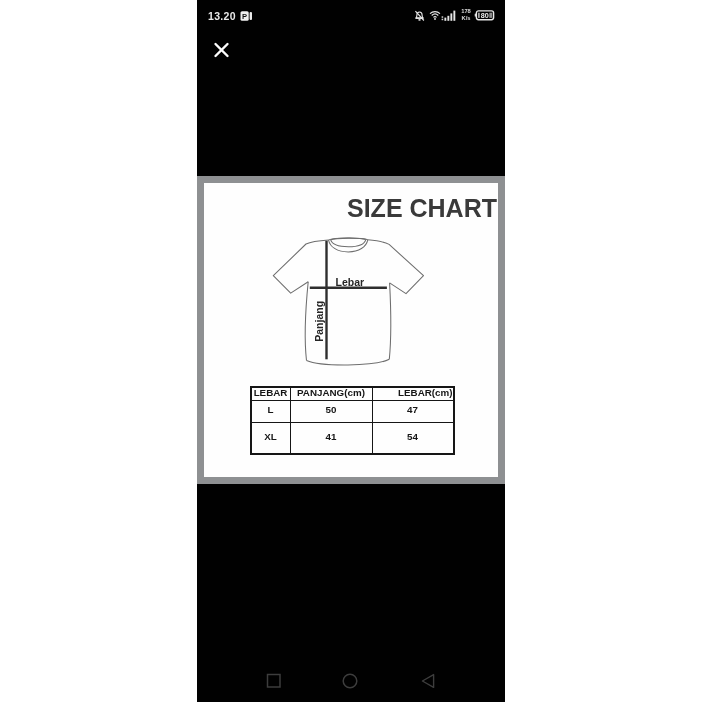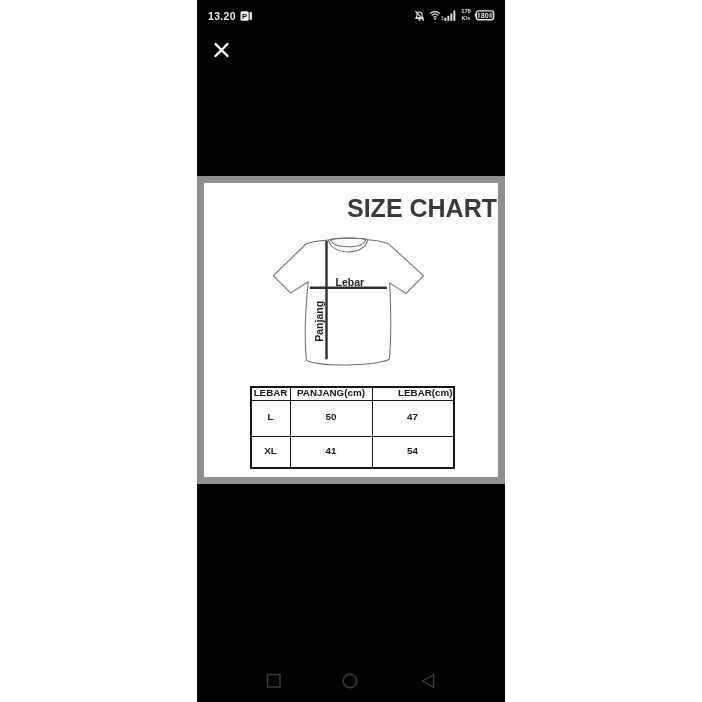--- a/index.html
+++ b/index.html
@@ -110,21 +110,21 @@
       <td style="width:38px;border:1.6px solid #161616;font-size:9.8px;font-weight:bold;color:#161616;text-align:center;padding:0;"><span style="position:relative;top:-1.5px;">LEBAR</span></td>
 
       <td style="width:81px;border:1.6px solid #161616;font-size:9.8px;font-weight:bold;color:#161616;text-align:center;padding:0;"><span style="position:relative;top:-1.5px;">PANJANG(cm)</span></td>
 
       <td style="width:80px;border:1.6px solid #161616;font-size:9.8px;font-weight:bold;color:#161616;text-align:right;padding:0;"><span style="position:relative;top:-1.5px;">LEBAR(cm)</span></td>
     </tr>
     <tr style="height:14.5px;">
 
       <td style="border:1.6px solid #161616;font-size:9.8px;font-weight:bold;color:#161616;text-align:center;padding:0;"><span style="position:relative;top:-1.5px;">L</span></td>
       <td style="border:1.6px solid #161616;font-size:9.8px;font-weight:bold;color:#161616;text-align:center;padding:0;"><span style="position:relative;top:-1.5px;">50</span></td>
-      <td style="border:1.6px solid #161616;font-size:9.8px;font-weight:bold;color:#161616;text-align:center;padding:12px;"><span style="position:relative;top:-1.5px;">47</span></td>
+      <td style="border:1.6px solid #161616;font-size:9.8px;font-weight:bold;color:#161616;text-align:center;padding:5px;"><span style="position:relative;top:-1.5px;">47</span></td>
     </tr>
     <tr style="height:32px;">
 
       <td style="border:1.6px solid #161616;font-size:9.8px;font-weight:bold;color:#161616;text-align:center;padding:0;"><span style="position:relative;top:-1.5px;">XL</span></td>
       <td style="border:1.6px solid #161616;font-size:9.8px;font-weight:bold;color:#161616;text-align:center;padding:0;"><span style="position:relative;top:-1.5px;">41</span></td>
       <td style="border:1.6px solid #161616;font-size:9.8px;font-weight:bold;color:#161616;text-align:center;padding:0;"><span style="position:relative;top:-1.5px;">54</span></td>
     </tr>
   </tbody>
     </table>
 </div>

